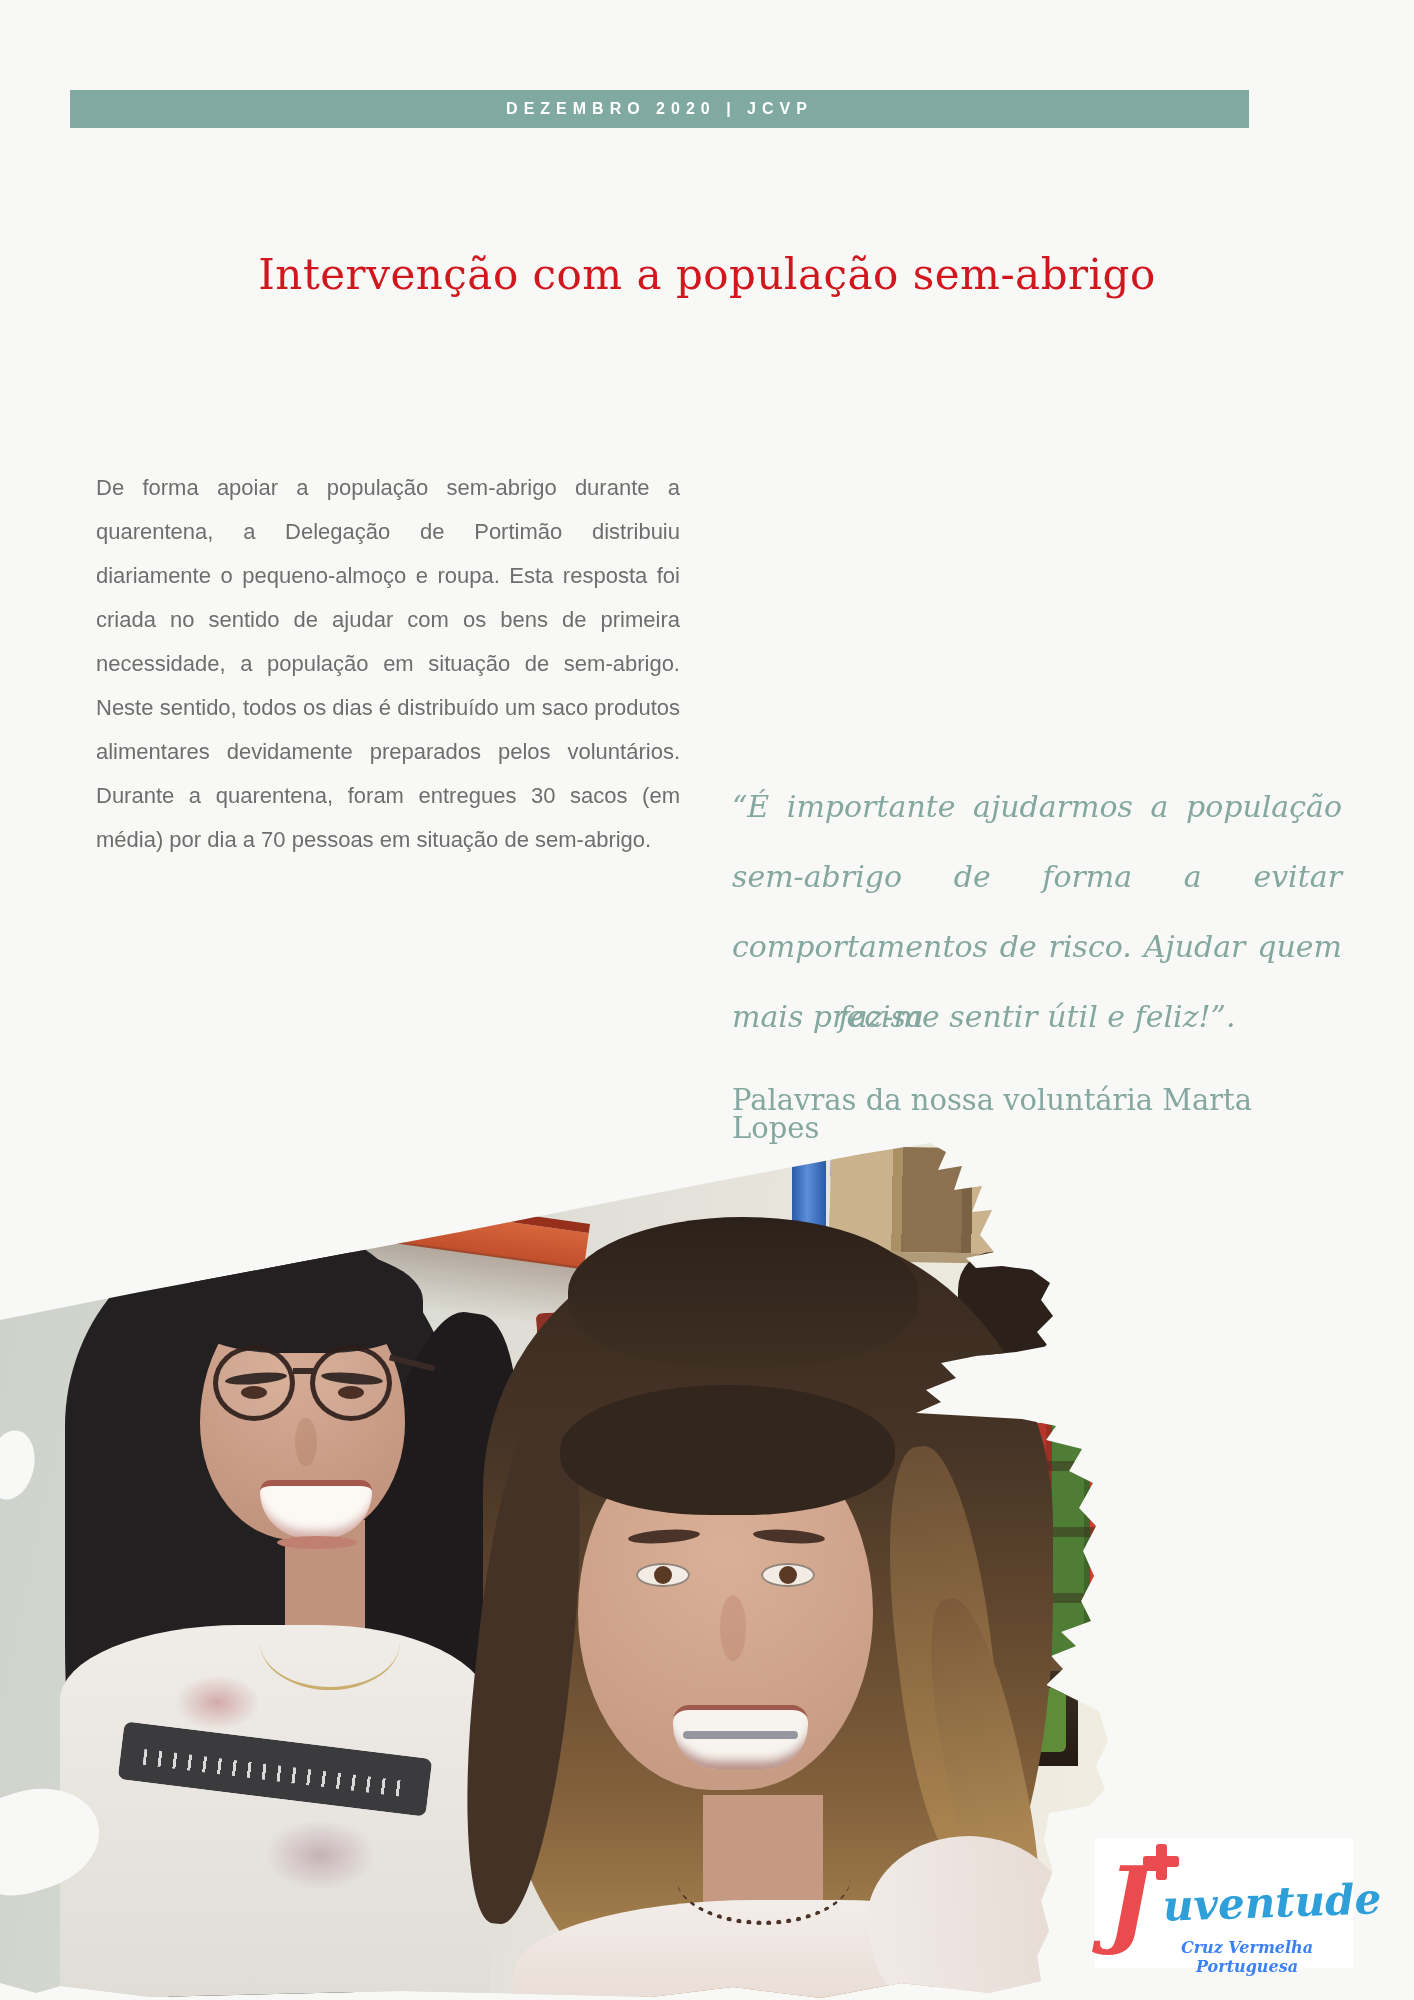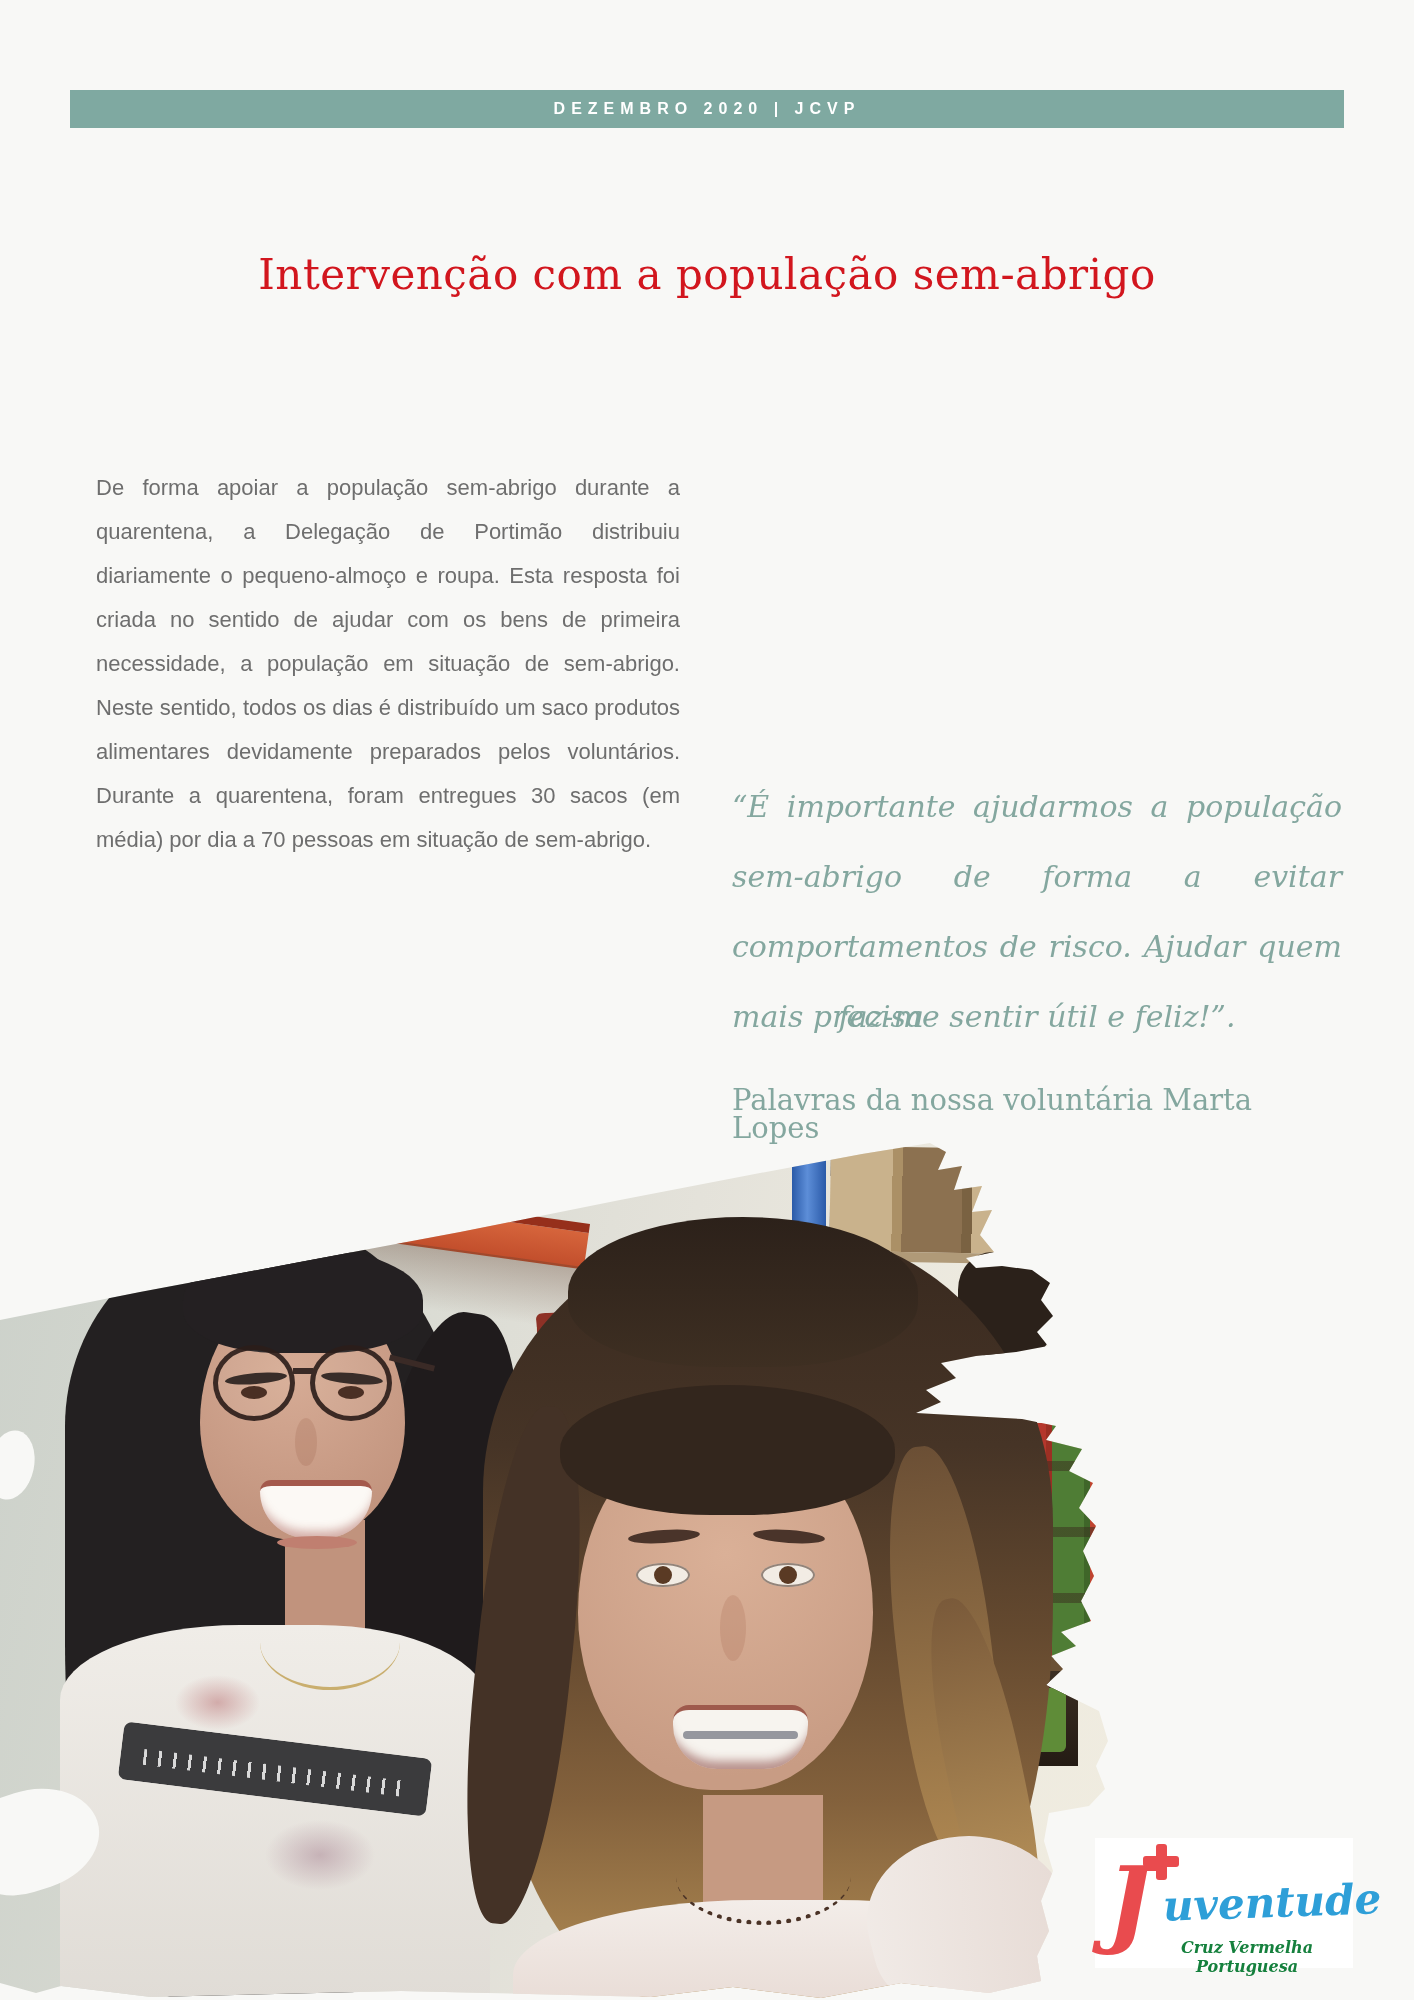--- a/index.html
+++ b/index.html
@@ -7,21 +7,21 @@
     --teal-text:#84a79f; --body-text:#6e6e6e; --logo-blue:#2e9fd8; --logo-red:#e94b4e;
   }
   *{box-sizing:border-box; margin:0; padding:0;}
   html,body{background:var(--page-bg);}
   .page{position:relative; width:1414px; height:2000px; margin:0 auto;
         background:var(--page-bg); overflow:hidden;
         font-family:"Liberation Sans", sans-serif;}
   .abs{position:absolute;}
 
   
-  .banner{left:70px; top:90px; width:1274px; height:38px; background:var(--banner-bg);
+  .banner{left:70px; top:90px; width:1179px; height:38px; background:var(--banner-bg);
           display:flex; align-items:center; justify-content:center;}
   .banner span{color:#fff; font-weight:700; font-size:16px; letter-spacing:6px;}
   .title{left:0; top:250px; width:1414px; text-align:center;
          font-family:"DejaVu Serif", serif; font-weight:500;
          font-size:42px; color:var(--title-red); letter-spacing:.5px;}
   .subtitle{left:0; top:316px; width:1414px; text-align:center;
          font-family:"DejaVu Serif", serif; font-style:italic;
          font-size:32px; color:var(--teal-text);}
 
   
@@ -180,21 +180,21 @@
   .logo .abs{position:absolute;}
   .logo-cross{left:48px; top:6px; width:36px; height:36px;}
   .cross-v{left:13px; top:0; width:11px; height:36px; background:var(--logo-red); border-radius:3px;}
   .cross-h{left:0; top:12px; width:36px; height:11px; background:var(--logo-red); border-radius:3px;}
   .logo-j{left:12px; top:16px; font-family:"DejaVu Serif", serif; font-style:italic;
     font-weight:700; font-size:95px; line-height:1; color:var(--logo-red);}
   .logo-word{left:68px; top:44px; font-family:"DejaVu Serif", serif; font-style:italic;
     font-weight:700; font-size:42px; line-height:1; color:var(--logo-blue); transform:rotate(-2deg);}
   .logo-tag{left:52px; top:100px; width:200px; text-align:center;
     font-family:"DejaVu Serif", serif; font-style:italic; font-weight:700;
-    font-size:16px; color:#15803d;}
+    font-size:16px; color:#3b82f6;}
 </style>
 </head>
 <body>
 
 <div class="page">
 
   <div class="abs banner">
     <span>DEZEMBRO 2020 | JCVP</span>
   </div>
 

